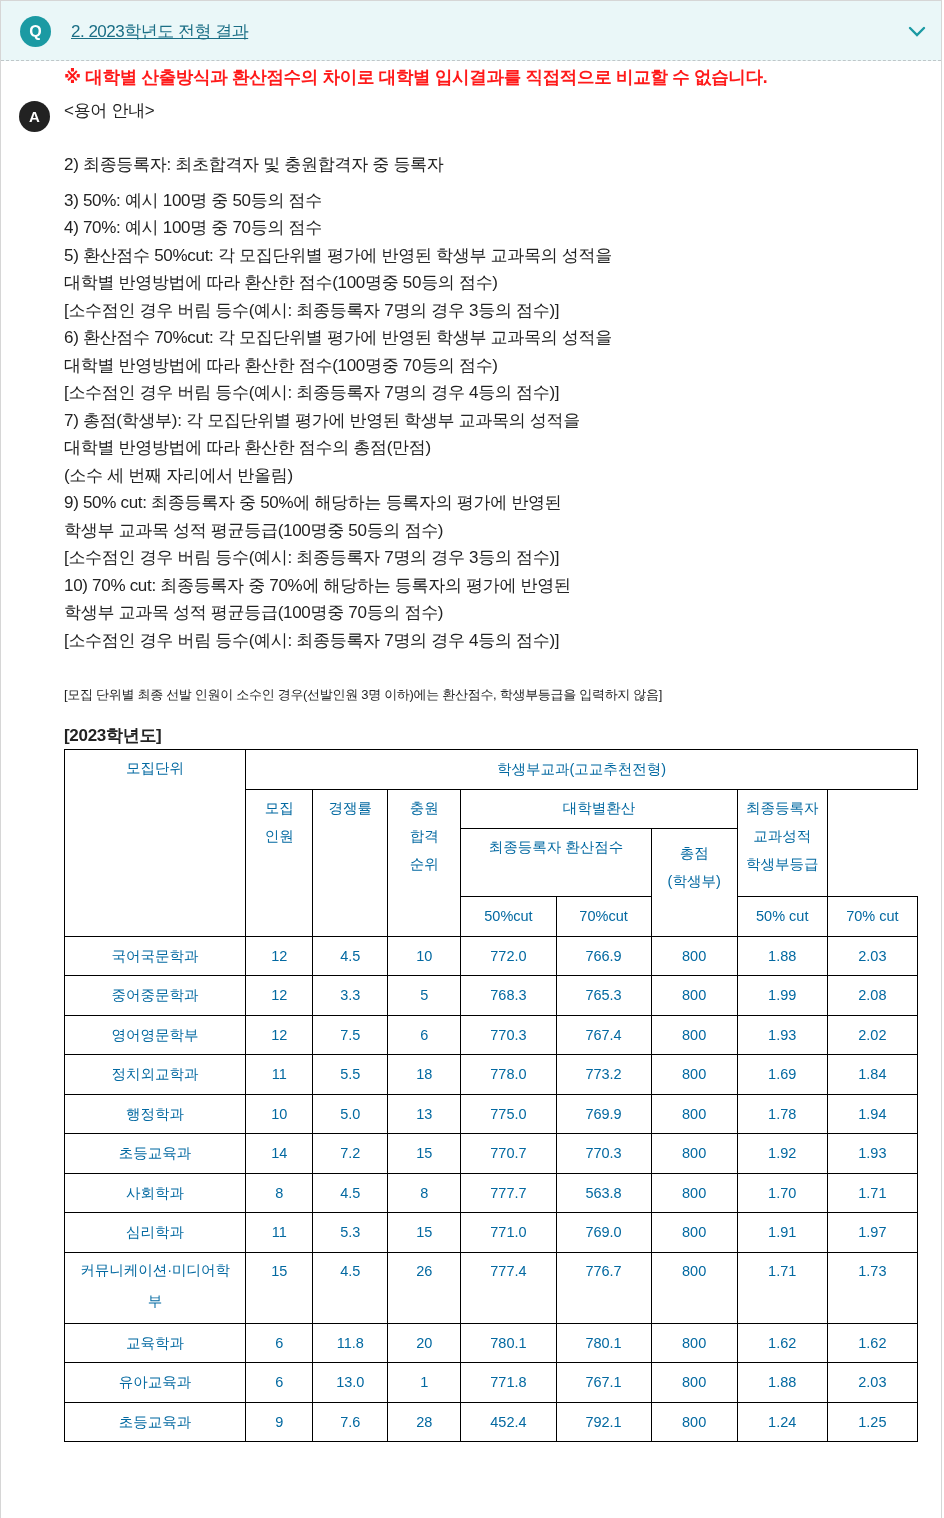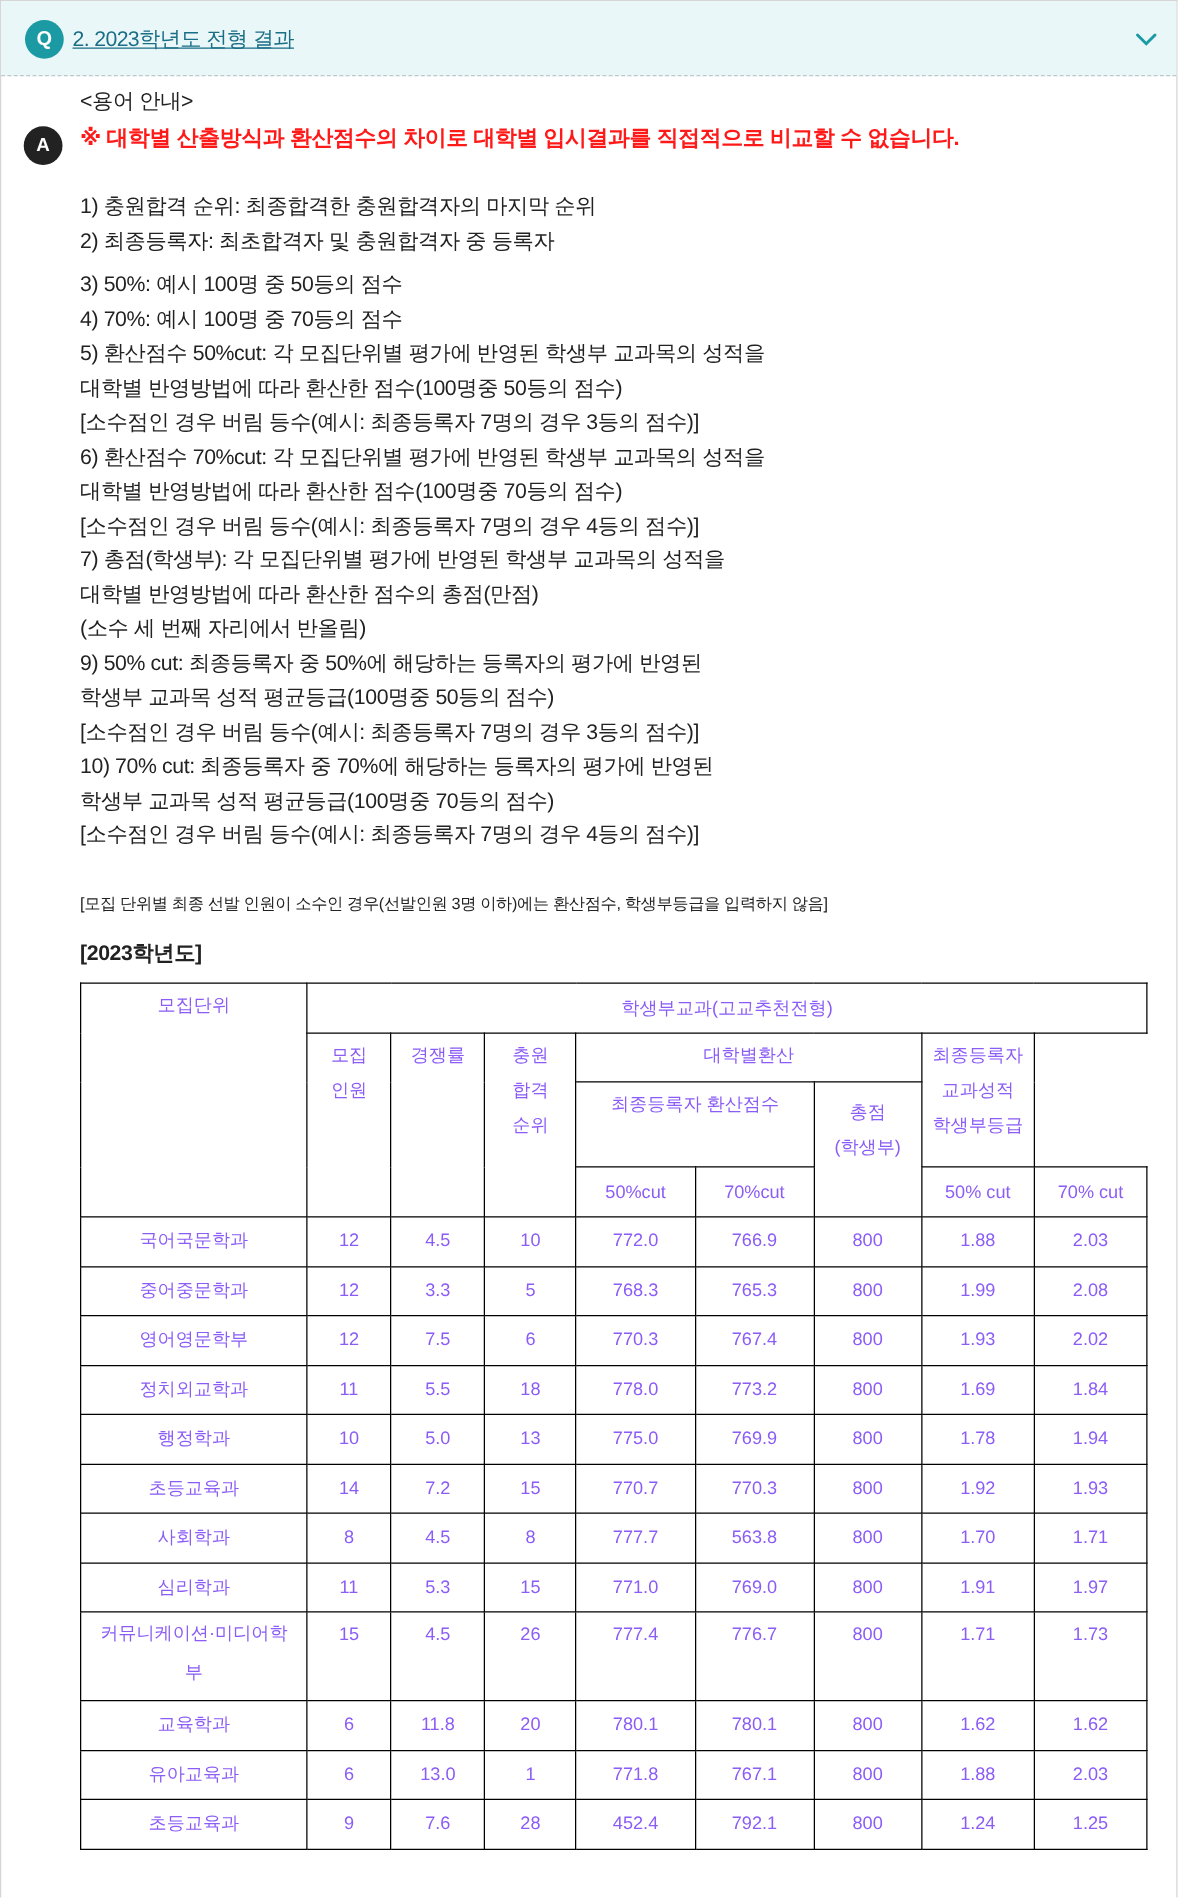--- a/index.html
+++ b/index.html
@@ -19,21 +19,21 @@
     background: #eaf7f8;
     border-bottom: 1px dashed #bfc7c9;
     box-sizing: border-box;
   }
   .q-badge {
     position: absolute; left: 19px; top: 15px; width: 31px; height: 31px; border-radius: 50%;
     background: #1b9aa3; color: #fff; font-weight: bold; font-size: 16px;
     display: flex; align-items: center; justify-content: center;
   }
   .q-title {
-    position: absolute; left: 57px; top: 19px; font-size: 17px; color: #1a6e85;
+    position: absolute; left: 70px; top: 19px; font-size: 17px; color: #1a6e85;
     text-decoration: underline; letter-spacing: -0.5px;
   }
   .chevron {
     position: absolute; right: 14px; top: 20px; width: 20px; height: 20px;
   }
   .a-badge {
     position: absolute; left: 19px; top: 101px; width: 31px; height: 31px; border-radius: 50%;
     background: #222; color: #fff; font-weight: bold; font-size: 15px;
     display: flex; align-items: center; justify-content: center;
   }
@@ -41,22 +41,22 @@
     position: absolute; left: 64px; top: 62px; width: 854px;
     font-size: 17px; line-height: 27.5px; color: #222;
   }
   .answer .line { white-space: nowrap; letter-spacing: -0.3px; }
   .warn { color: #ff1a1a; font-weight: bold; font-size: 17.5px; letter-spacing: -0.5px; }
   .gap { height: 8px; }
   .biggap { height: 27px; }
   .note { font-size: 13px; letter-spacing: -1.2px; }
   .year-title { font-weight: bold; font-size: 17px; margin-top: 16px; letter-spacing: -0.3px; line-height: 22px; }
   table.results {
-    border-collapse: collapse; width: 854px; margin-top: 12px;
-    font-size: 14.5px; color: #8b5cf6; table-layout: fixed;
+    border-collapse: collapse; width: 854px; margin-top: 2px;
+    font-size: 14.5px; color: #0369a1; table-layout: fixed;
   }
   table.results td {
     border: 1px solid #000; text-align: center; vertical-align: top; padding: 0;
     line-height: 28px;
   }
   table.results tbody td { vertical-align: middle; height: 38.5px; }
   table.results tbody tr.tall td { height: 66px; vertical-align: top; padding-top: 4px; }
   table.results tbody tr.tall td.unit { text-align: center; }
   .hdr-pad { padding-top: 4px !important; }
 </style>
@@ -69,24 +69,23 @@
   <div class="q-badge">Q</div>
   <div class="q-title">2. 2023학년도 전형 결과</div>
   <svg class="chevron" viewBox="0 0 20 20">
     <polyline points="3,7 10,14 17,7" fill="none" stroke="#1b9aa3" stroke-width="2.4" stroke-linecap="round"></polyline>
   </svg>
 </div>
 
 <div class="a-badge">A</div>
 
 <div class="answer">
+  <div class="line warn" style="margin-top:2px;">※ 대학별 산출방식과 환산점수의 차이로 대학별 입시결과를 직접적으로 비교할 수 없습니다.</div>
   <div class="line" style="margin-top:5px;">&lt;용어 안내&gt;</div>
-  <div class="line warn" style="margin-top:2px;">※ 대학별 산출방식과 환산점수의 차이로 대학별 입시결과를 직접적으로 비교할 수 없습니다.</div>
   <div class="biggap"></div>
-  <div class="line">1) 충원합격 순위: 최종합격한 충원합격자의 마지막 순위</div>
   <div class="line">2) 최종등록자: 최초합격자 및 충원합격자 중 등록자</div>
   <div class="gap"></div>
   <div class="line">3) 50%: 예시 100명 중 50등의 점수</div>
   <div class="line">4) 70%: 예시 100명 중 70등의 점수</div>
   <div class="line">5) 환산점수 50%cut: 각 모집단위별 평가에 반영된 학생부 교과목의 성적을</div>
   <div class="line">대학별 반영방법에 따라 환산한 점수(100명중 50등의 점수)</div>
   <div class="line">[소수점인 경우 버림 등수(예시: 최종등록자 7명의 경우 3등의 점수)]</div>
   <div class="line">6) 환산점수 70%cut: 각 모집단위별 평가에 반영된 학생부 교과목의 성적을</div>
   <div class="line">대학별 반영방법에 따라 환산한 점수(100명중 70등의 점수)</div>
   <div class="line">[소수점인 경우 버림 등수(예시: 최종등록자 7명의 경우 4등의 점수)]</div>

